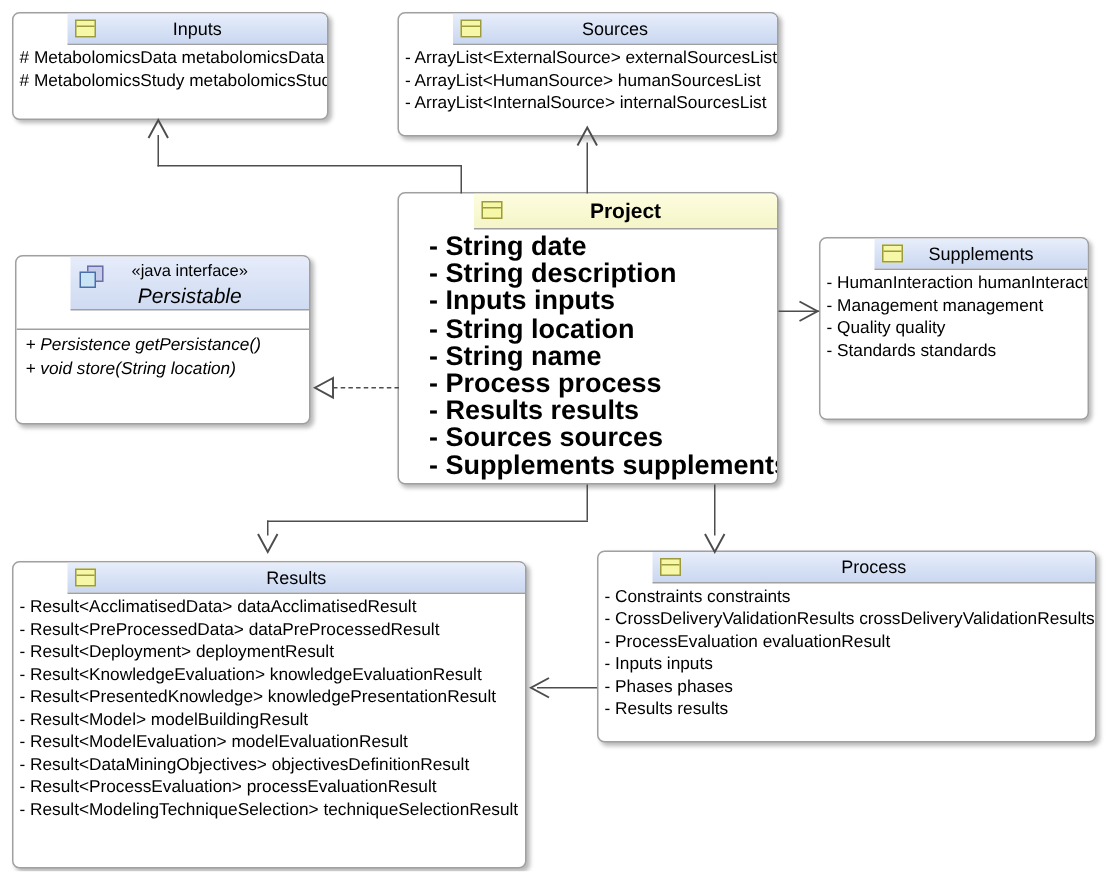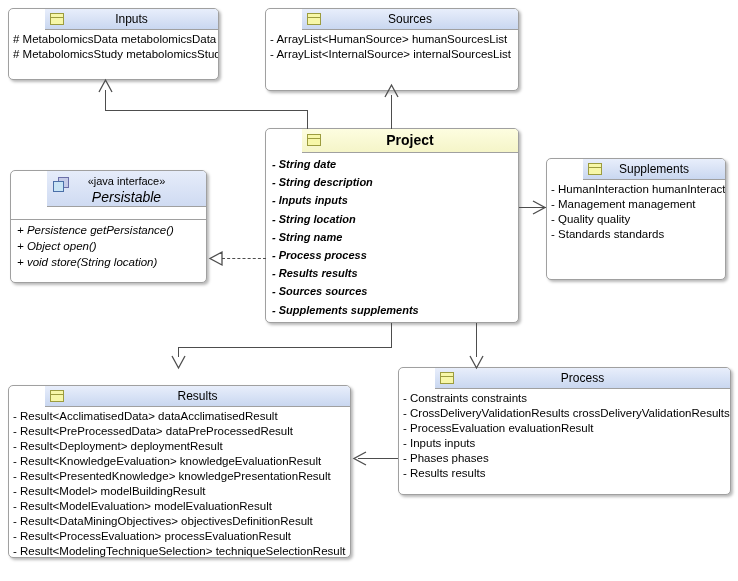--- a/index.html
+++ b/index.html
@@ -105,25 +105,24 @@
   }
   .uml-section.empty { height: 12px; padding: 0; }
   .uml-row {
     font-size: 11.5px;
     line-height: 15px;
     color: #000000;
     padding-left: 4px;
     white-space: nowrap;
   }
   .uml-box.project .uml-row {
-    font-size: 11px;
+    font-size: 18px;
     font-weight: bold;
     line-height: 18.2px;
     padding-left: 6px;
-    font-style: italic;
   }
   .uml-box.iface-box .uml-row {
     font-style: italic;
     font-size: 11.5px;
     line-height: 16px;
     padding-left: 6px;
   }
   
   .conn {
     position: absolute;
@@ -160,26 +159,27 @@
       <div class="uml-row"># MetabolomicsStudy metabolomicsStudy</div>
     </div>
   </div>
 
   <div class="uml-box" style="left:265px; top:8px; width:254px; height:83px;">
     <div class="uml-header">
       <span class="icon-class"></span>
       <span>Sources</span>
     </div>
     <div class="uml-section">
+      <div class="uml-row">- ArrayList&lt;ExternalSource&gt; externalSourcesList</div>
       <div class="uml-row">- ArrayList&lt;HumanSource&gt; humanSourcesList</div>
       <div class="uml-row">- ArrayList&lt;InternalSource&gt; internalSourcesList</div>
     </div>
   </div>
 
-  <div class="uml-box project" style="left:265px; top:128px; width:254px; height:195px;">
+  <div class="uml-box project" style="left:265px; top:128px; width:254px; height:195px;padding-left:14px;">
     <div class="uml-header yellow">
       <span class="icon-class"></span>
       <span>Project</span>
     </div>
     <div class="uml-section">
       <div class="uml-row">- String date</div>
       <div class="uml-row">- String description</div>
       <div class="uml-row">- Inputs inputs</div>
       <div class="uml-row">- String location</div>
       <div class="uml-row">- String name</div>
@@ -195,39 +195,38 @@
       <span class="icon-interface">
         <span class="sq-back"></span>
         <span class="sq-front"></span>
       </span>
       <span class="iface-stereo">«java interface»</span>
       <span class="iface-name">Persistable</span>
     </div>
     <div class="uml-section empty"></div>
     <div class="uml-section">
       <div class="uml-row">+ Persistence getPersistance()</div>
-      <div class="uml-row">+ Object open()</div>
       <div class="uml-row">+ void store(String location)</div>
     </div>
   </div>
 
   <div class="uml-box" style="left:546px; top:158px; width:180px; height:122px;">
     <div class="uml-header">
       <span class="icon-class"></span>
       <span>Supplements</span>
     </div>
     <div class="uml-section">
       <div class="uml-row">- HumanInteraction humanInteraction</div>
       <div class="uml-row">- Management management</div>
       <div class="uml-row">- Quality quality</div>
       <div class="uml-row">- Standards standards</div>
     </div>
   </div>
 
-  <div class="uml-box" style="left:8px; top:385px; width:343px; height:173px;">
+  <div class="uml-box" style="left:8px; top:374px; width:343px; height:205px;">
     <div class="uml-header">
       <span class="icon-class"></span>
       <span>Results</span>
     </div>
     <div class="uml-section">
       <div class="uml-row">- Result&lt;AcclimatisedData&gt; dataAcclimatisedResult</div>
       <div class="uml-row">- Result&lt;PreProcessedData&gt; dataPreProcessedResult</div>
       <div class="uml-row">- Result&lt;Deployment&gt; deploymentResult</div>
       <div class="uml-row">- Result&lt;KnowledgeEvaluation&gt; knowledgeEvaluationResult</div>
       <div class="uml-row">- Result&lt;PresentedKnowledge&gt; knowledgePresentationResult</div>

